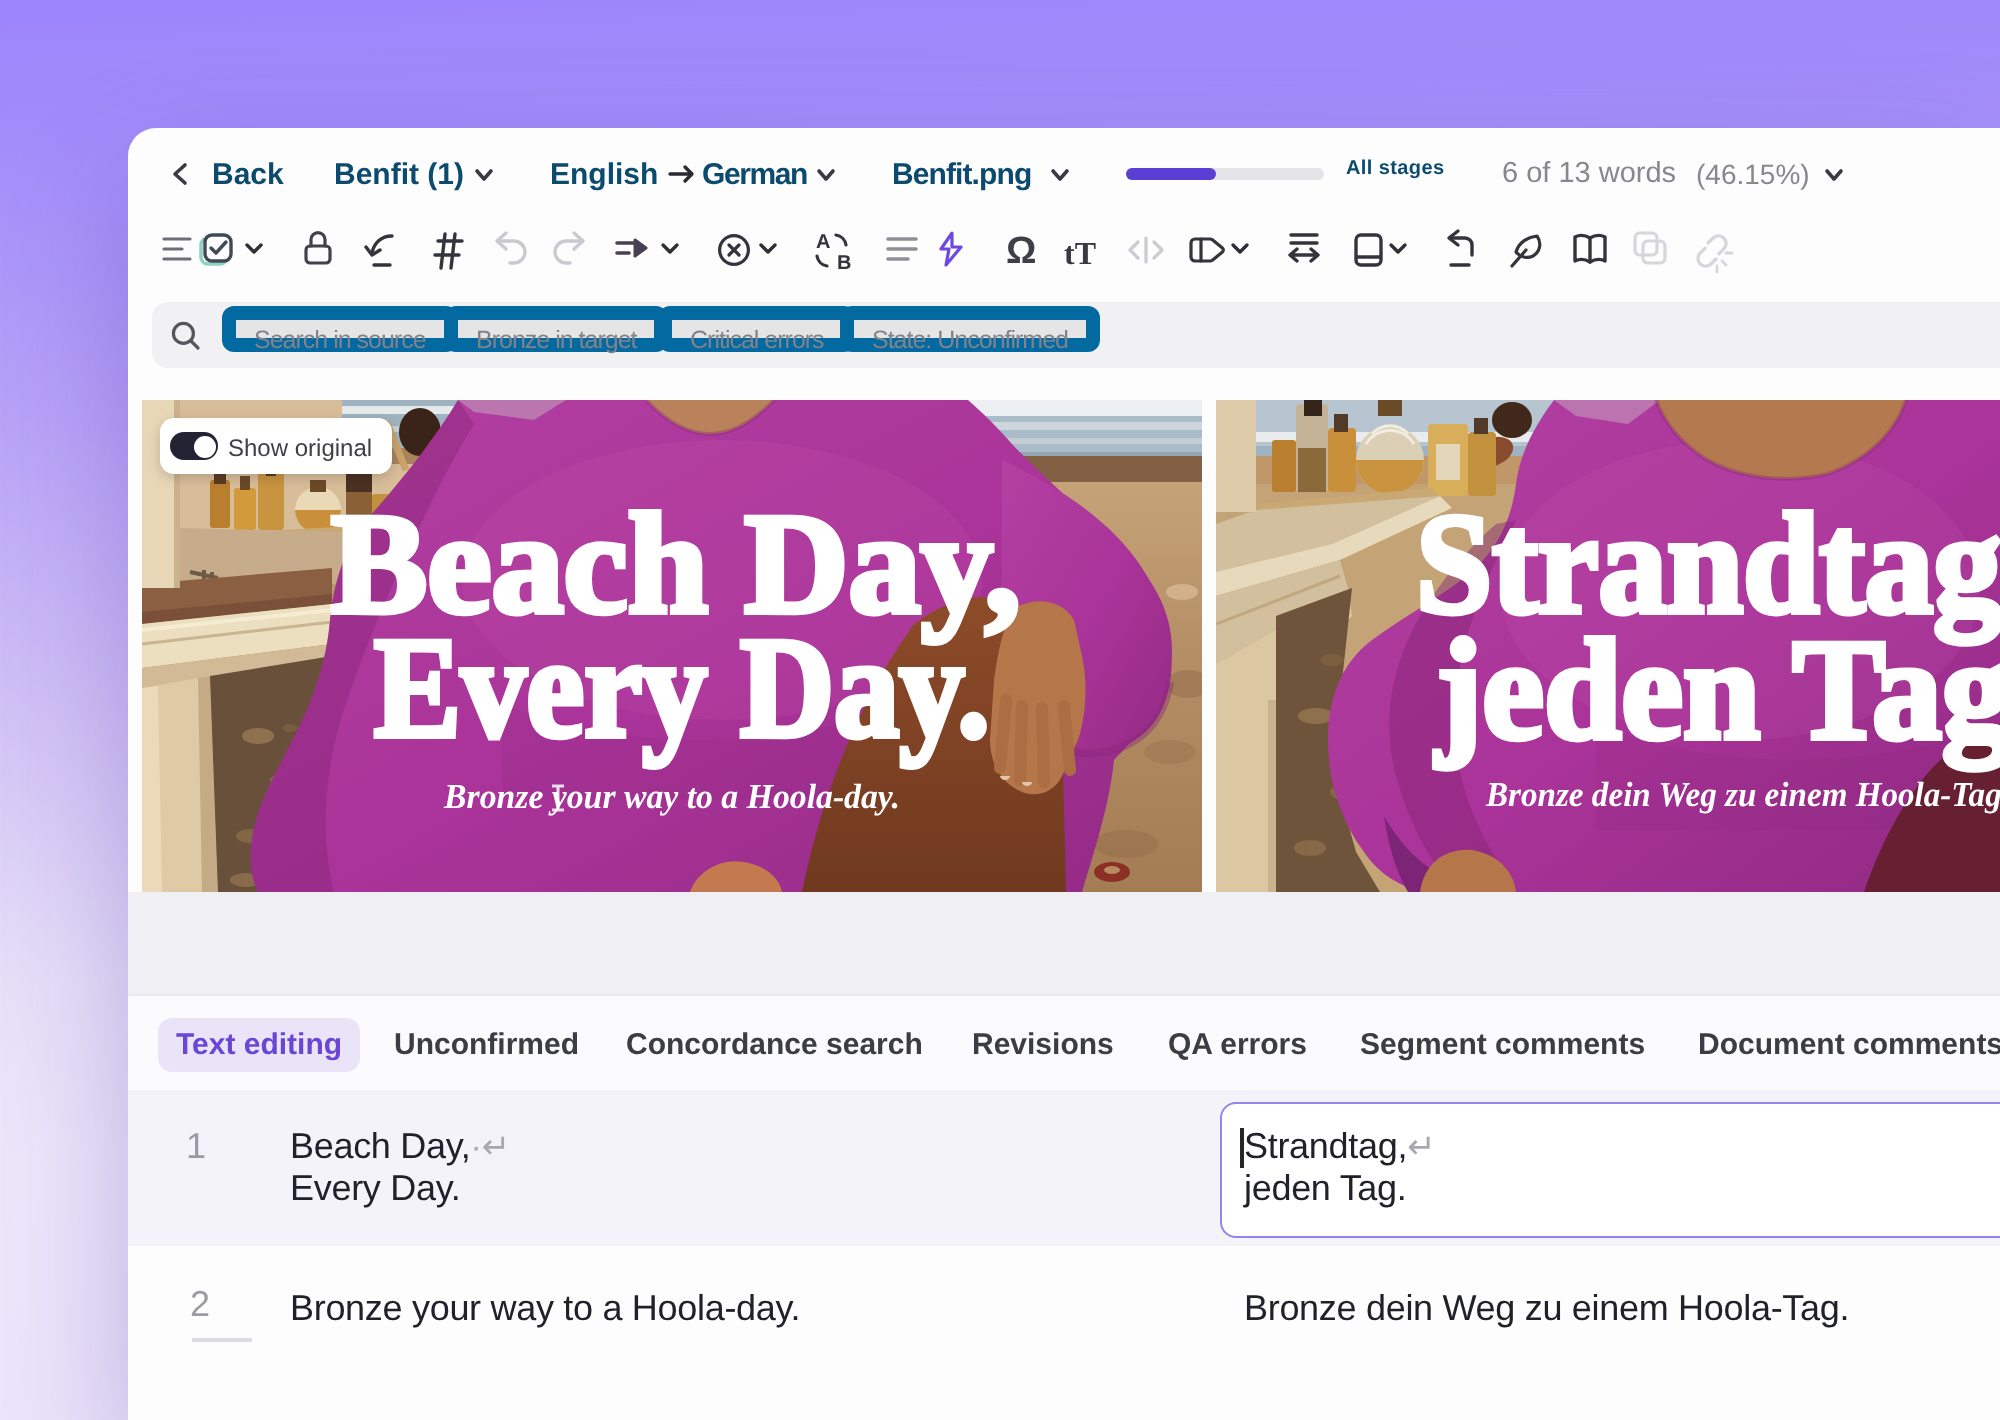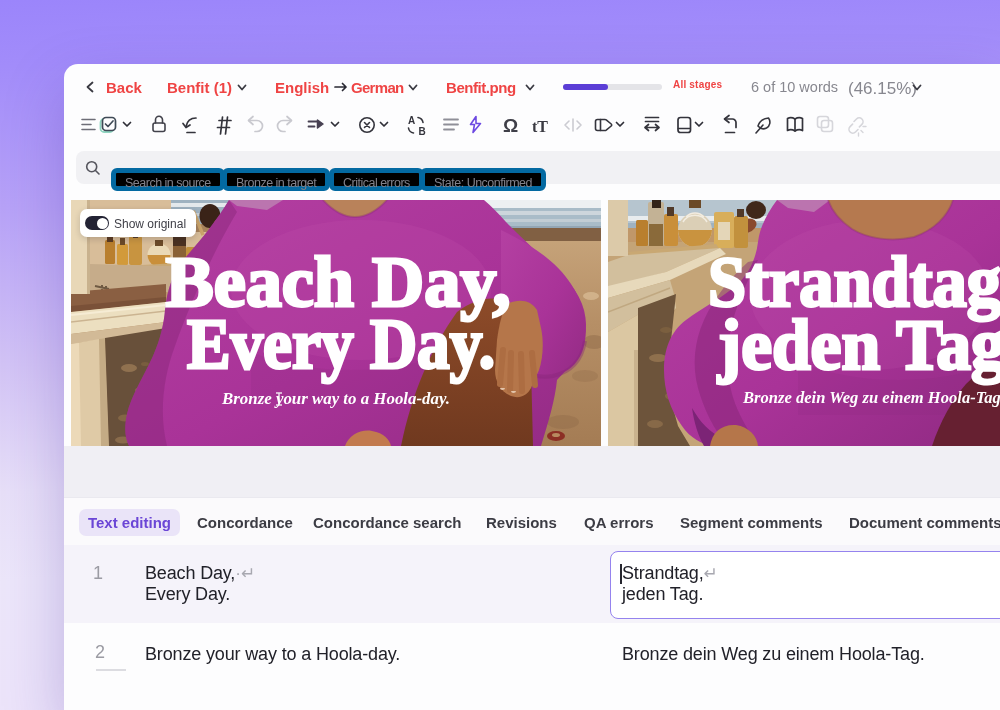--- a/index.html
+++ b/index.html
@@ -11,29 +11,29 @@
       #e7dff8 66%, #ece6fa 78%, #ece3fa 100%);
     position:relative;
   }
   .abs { position:absolute; }
   #window {
     position:absolute; left:64px; top:64px; right:0; bottom:0;
     background:#fdfdfe; border-top-left-radius:14px;
     box-shadow:0 24px 60px rgba(70,40,160,.28);
   }
   
-  .nav-t { position:absolute; font-size:15px; font-weight:700; color:#ef4444; white-space:nowrap; }
+  .nav-t { position:absolute; font-size:15px; font-weight:700; color:#0c4a6e; white-space:nowrap; }
   .gray { color:#87878f; font-weight:400; }
   #pbar { position:absolute; left:563px; top:84px; width:99px; height:6px; background:#e4e4e8; border-radius:3px; }
   #pbar i { display:block; width:45px; height:6px; background:#5b3ed6; border-radius:3px; }
   
   #searchbar { position:absolute; left:76px; top:151px; right:0; height:33px;
     background:#f1f1f4; border-radius:8px 0 0 8px; }
-  .pill { position:absolute; top:168px; height:23px; line-height:21px; background:#000000;
-    border:5px solid #0369a1; border-radius:6px; font-size:12.5px; letter-spacing:-.5px; color:#82828b;
+  .pill { position:absolute; top:153px; height:23px; line-height:21px; background:#e5e5e5;
+    border:7px solid #0369a1; border-radius:6px; font-size:12.5px; letter-spacing:-.5px; color:#82828b;
     padding:0 9px; white-space:nowrap; }
   
   #showorig { position:absolute; left:80px; top:209px; width:116px; height:28px; background:#fff;
     border-radius:7px; box-shadow:0 2px 6px rgba(20,20,40,.18); z-index:5; }
   #showorig .tgl { position:absolute; left:5px; top:7px; width:24px; height:14px; background:#232334; border-radius:7px; }
   #showorig .tgl i { position:absolute; right:1.5px; top:1.5px; width:11px; height:11px; background:#fff; border-radius:50%; display:block; }
   #showorig span { position:absolute; left:34px; top:7.5px; font-size:12px; color:#3f3f47; }
   
   #midstrip { position:absolute; left:64px; top:446px; right:0; height:51px; background:#f0eff4; }
   #tabbar { position:absolute; left:64px; top:497px; right:0; height:48px; background:#fbfafc; border-top:1px solid #eae9ef;}
@@ -71,22 +71,22 @@
     <path d="M2.5 1.5 L6 5.5 L9.5 1.5" fill="none" stroke="#3a3a42" stroke-width="1.8" stroke-linecap="round" stroke-linejoin="round"></path>
   </svg>
 <div class="nav-t" style="left:446px;top:79px;letter-spacing:-.45px">Benfit.png</div>
 <svg class="abs" style="left:524px;top:84px" width="12" height="8" viewBox="0 0 12 8">
     <path d="M2.5 1.5 L6 5.5 L9.5 1.5" fill="none" stroke="#3a3a42" stroke-width="1.8" stroke-linecap="round" stroke-linejoin="round"></path>
   </svg>
 <div id="pbar">
     <i></i>
   </div>
 <div class="nav-t" style="left:673px;top:79px;font-size:10px;letter-spacing:.2px">All stages</div>
-<div class="nav-t gray" style="left:751px;top:79px;font-size:14.5px">6 of 10 words</div>
-<div class="nav-t gray" style="left:848px;top:79px;font-size:17px">(46.15%)</div>
+<div class="nav-t gray" style="left:751px;top:79px;font-size:14.5px">6 of 13 words</div>
+<div class="nav-t gray" style="left:848px;top:79px;font-size:14px">(46.15%)</div>
 <svg class="abs" style="left:911px;top:84px" width="12" height="8" viewBox="0 0 12 8">
     <path d="M2.5 1.5 L6 5.5 L9.5 1.5" fill="none" stroke="#3a3a42" stroke-width="1.8" stroke-linecap="round" stroke-linejoin="round"></path>
   </svg>
 
 <svg class="abs" style="left:64px;top:108px" width="936" height="33" viewBox="0 0 936 33" fill="none" stroke-linecap="round" stroke-linejoin="round">
 
 <g stroke="#6e6e77" stroke-width="1.6">
       <path d="M18 11.5h13M18 16.5h9M18 21.5h13"></path>
     </g>
 
@@ -381,21 +381,21 @@
 <div id="showorig">
     <div class="tgl">
       <i></i>
     </div>
     <span>Show original</span>
   </div>
 
 <div id="midstrip"></div>
 <div id="tabbar"></div>
 <div class="tab" id="tab-active">Text editing</div>
-<div class="tab" style="left:197px">Concordance</div>
+<div class="tab" style="left:197px">Unconfirmed</div>
 <div class="tab" style="left:313px">Concordance search</div>
 <div class="tab" style="left:486px">Revisions</div>
 <div class="tab" style="left:584px">QA errors</div>
 <div class="tab" style="left:680px">Segment comments</div>
 <div class="tab" style="left:849px">Document comments</div>
 
 <div id="row1"></div>
 <div id="row2"></div>
 <div class="segnum" style="left:93px;top:563px">1</div>
 <div class="segtxt" style="left:145px;top:563px">Beach Day,<span class="ret">·↵</span><br>Every Day.</div>

